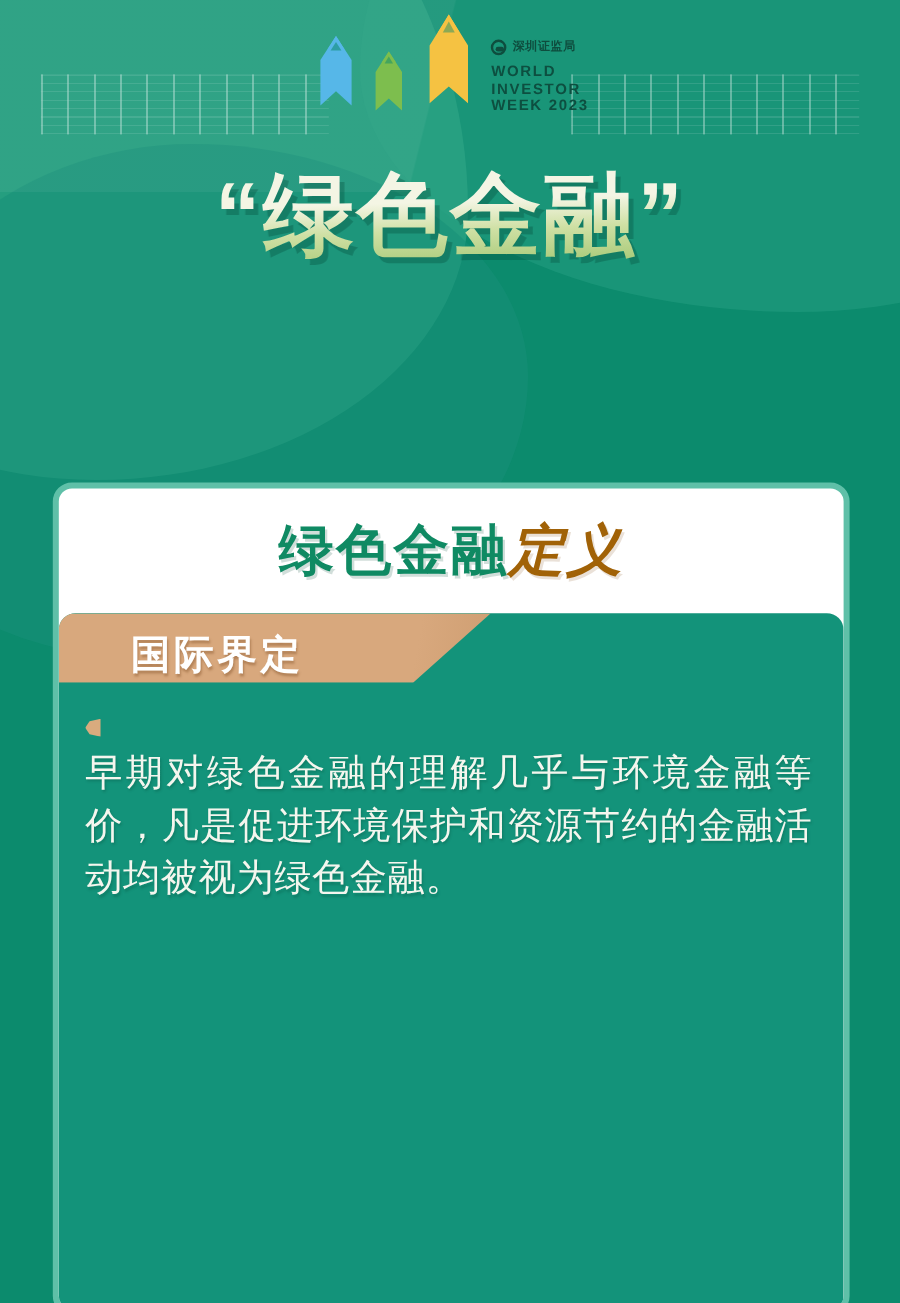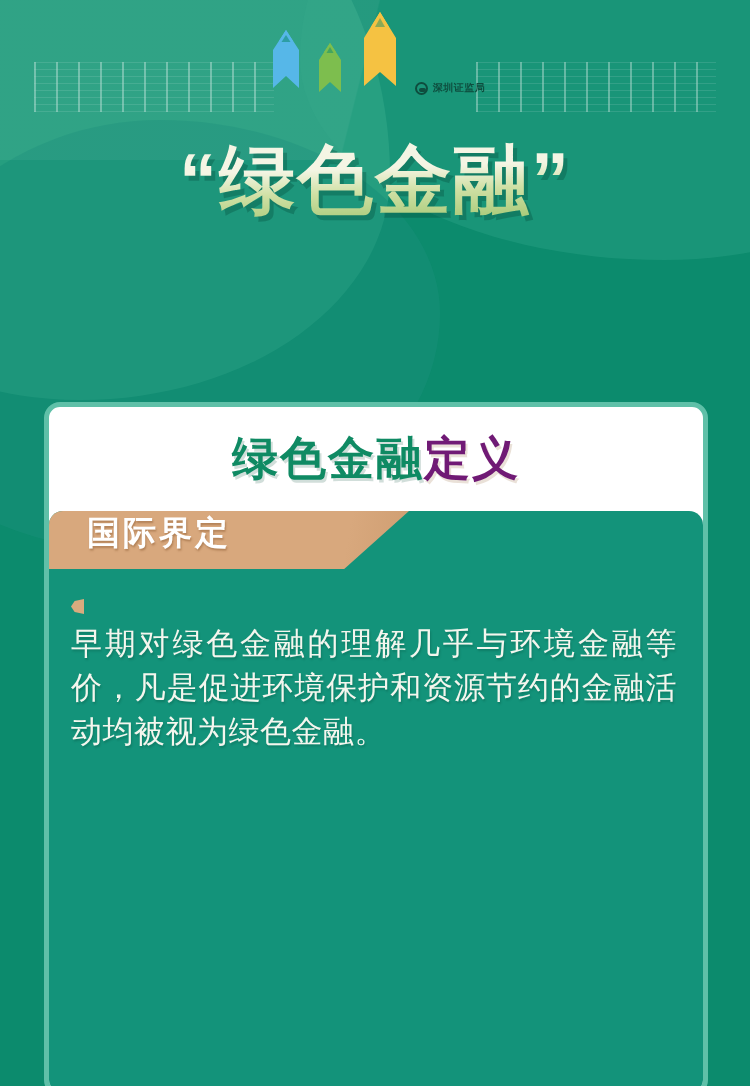--- a/index.html
+++ b/index.html
@@ -109,36 +109,36 @@
     overflow:hidden;
     z-index:6;
   }
   .card-title {
     height:104px;
     display:flex; align-items:center; justify-content:center;
     font-size:46px; font-weight:bold; letter-spacing:2px;
     white-space:nowrap;
   }
   .ct-green { color:#0f8a63; text-shadow:2px 3px 0 rgba(0,70,50,.18); }
-  .ct-tan   { color:#701a75; text-shadow:2px 3px 0 rgba(140,90,40,.18); }
+  .ct-tan   { color:#a16207; text-shadow:2px 3px 0 rgba(140,90,40,.18);font-style:italic; }
 
   .card-body {
     position:absolute; left:0; right:0; top:104px; bottom:0;
     background:#13937a;
     border-top-left-radius:14px;
     border-top-right-radius:14px;
     overflow:hidden;
   }
 
   .ribbon {
     position:relative;
     height:58px;
     width:360px;
-    display:flex; align-items:flex-start;
-    padding-left:38px;
+    display:flex; align-items:flex-end;
+    padding-left:60px;
     background:linear-gradient(100deg,#d8a87d 0 82%,#cf9e72 100%);
     clip-path:polygon(0 0, 100% 0, 82% 100%, 0 100%);
   }
   .ribbon-text {
     color:#fff; font-size:33px; font-weight:bold; letter-spacing:3px;
     text-shadow:1px 2px 2px rgba(110,60,20,.35);
   }
 
   .paras { padding:16px 26px 0 22px; }
   .para {
@@ -188,20 +188,25 @@
       <path d="M27 4 L36 19 L18 19 Z" fill="#f5c242"></path>
       <path d="M27 10 L32 19 L22 19 Z" fill="#0c8b6d" opacity=".45"></path>
     </svg>
   </div>
 
   <div class="wiw-right">
     <div class="brandline">
       <span class="brand-mark"></span>
       <span class="brand-cn">深圳证监局</span>
     </div>
+    <div class="wiw-text">
+      <div>WORLD</div>
+      <div>INVESTOR</div>
+      <div>WEEK 2023</div>
+    </div>
   </div>
 </div>
 
 <div class="headline">
   <div class="h-line2">“绿色金融”</div>
 </div>
 
 <div class="card">
 
   <div class="card-title">

